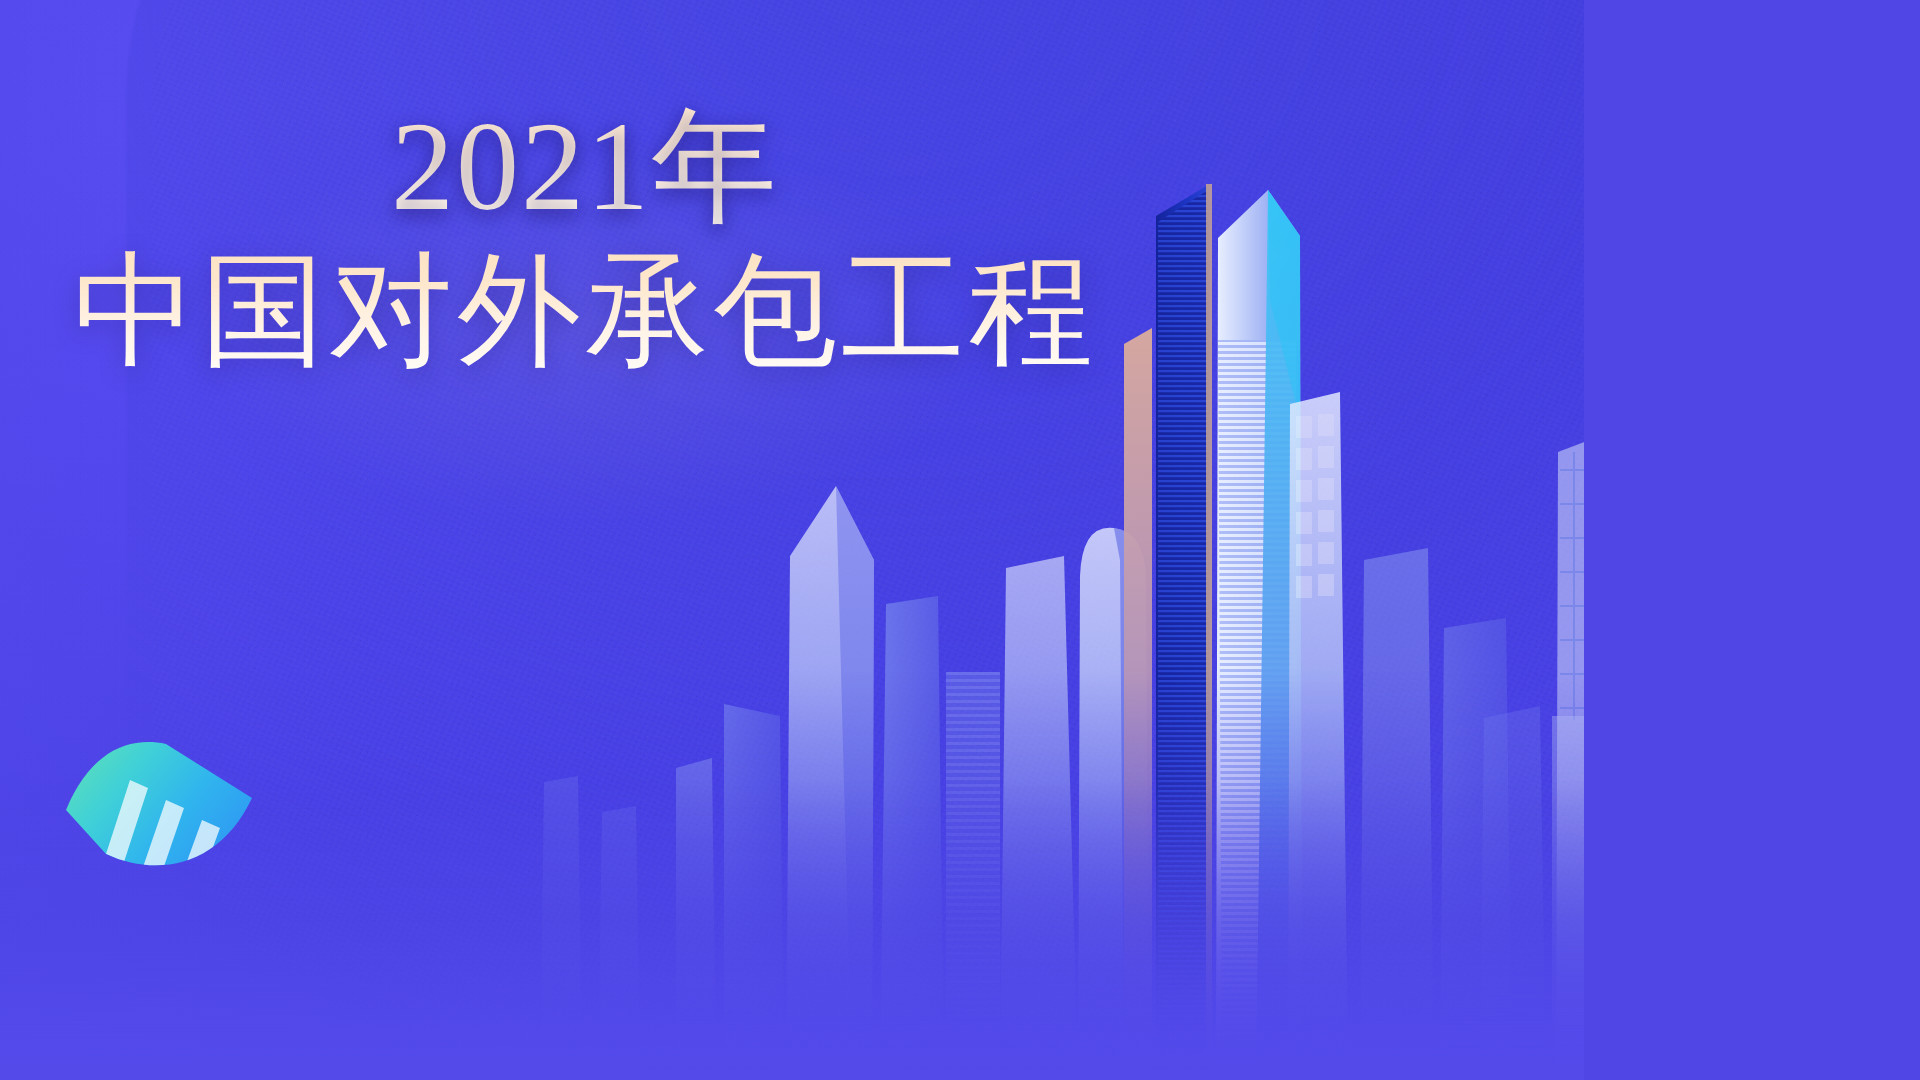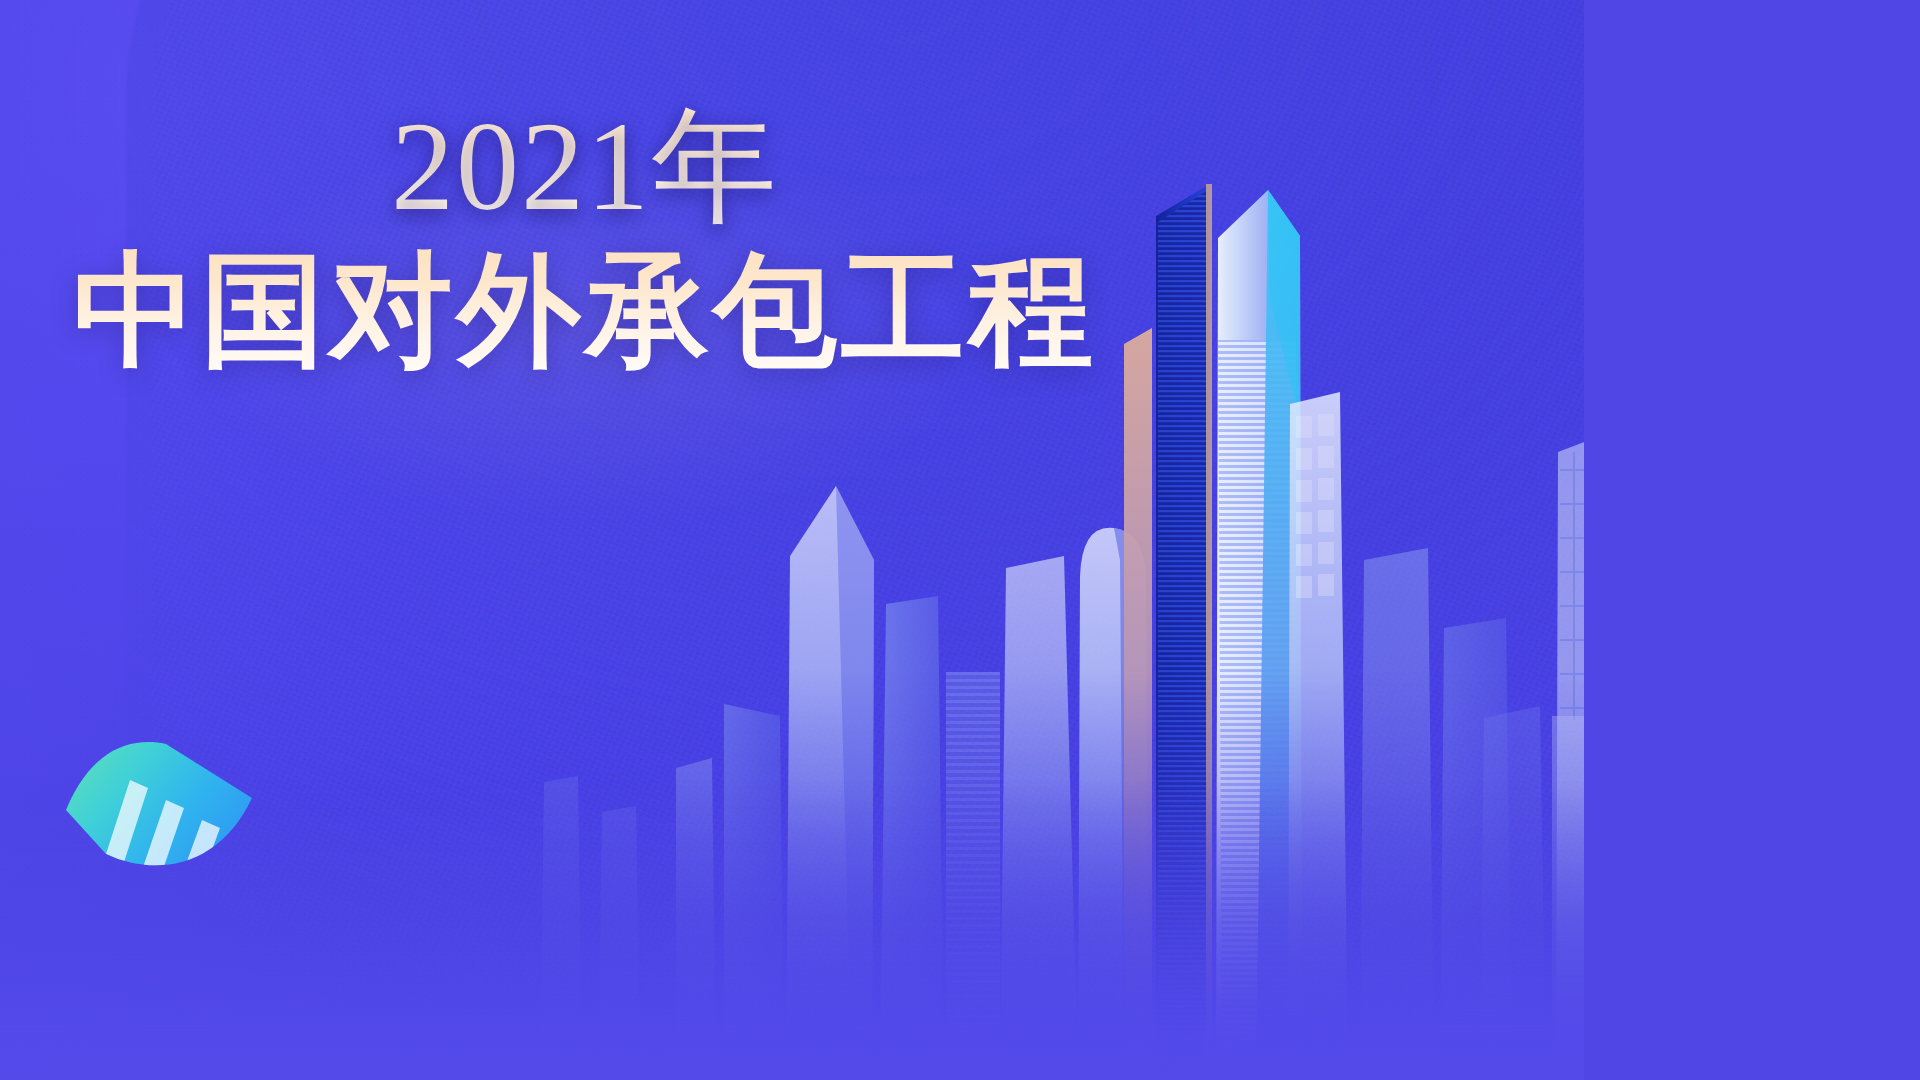--- a/index.html
+++ b/index.html
@@ -89,21 +89,21 @@
     letter-spacing:2px;
     font-weight:400;
     background:linear-gradient(to bottom, #ffe9cf 0%, #fdf0e2 55%, #fffaf4 100%);
     -webkit-background-clip:text; background-clip:text;
     color:transparent;
     text-shadow:0 5px 16px rgba(30,20,90,.30);
     filter:drop-shadow(0 4px 10px rgba(25,18,80,.28));
   }
   .t-main {
     font-family:"DejaVu Serif","Liberation Serif",serif;
-    font-weight:700;
+    font-weight:400;
     font-size:124px;
     line-height:1.18;
     letter-spacing:4px;
     background:linear-gradient(to bottom, #fde0bf 0%, #fde7cc 30%, #fff3e6 62%, #fffdfa 100%);
     -webkit-background-clip:text; background-clip:text;
     color:transparent;
     filter:drop-shadow(0 5px 12px rgba(25,18,80,.30));
   }
   .t-main.line2 { letter-spacing:8px; }
 

